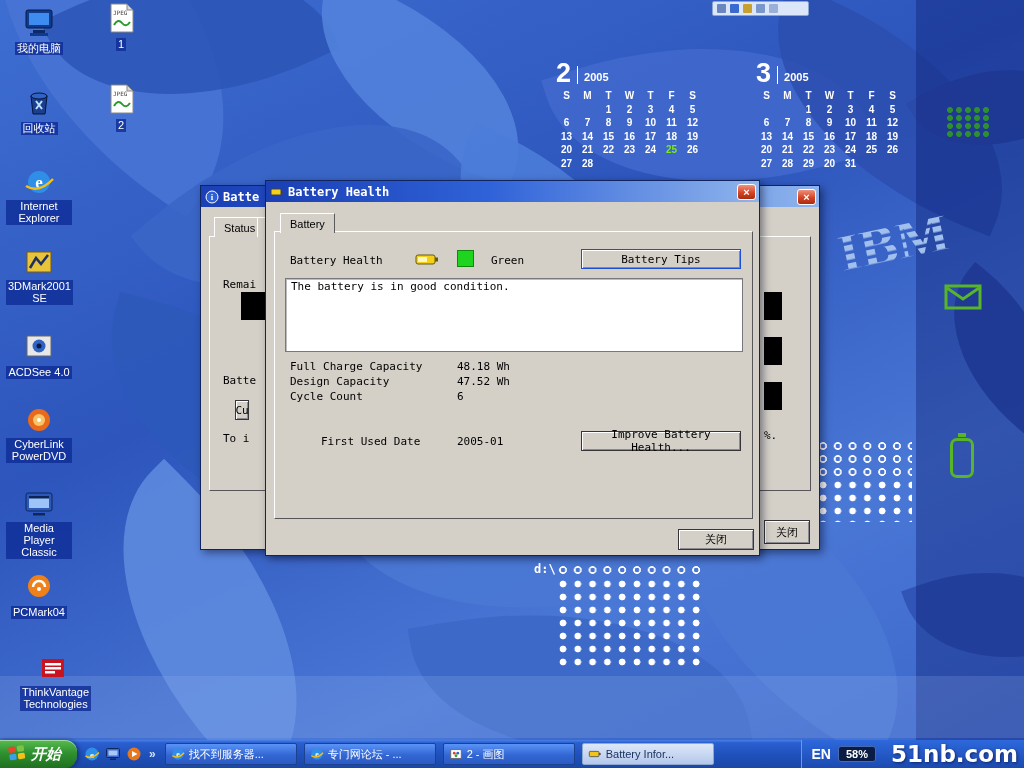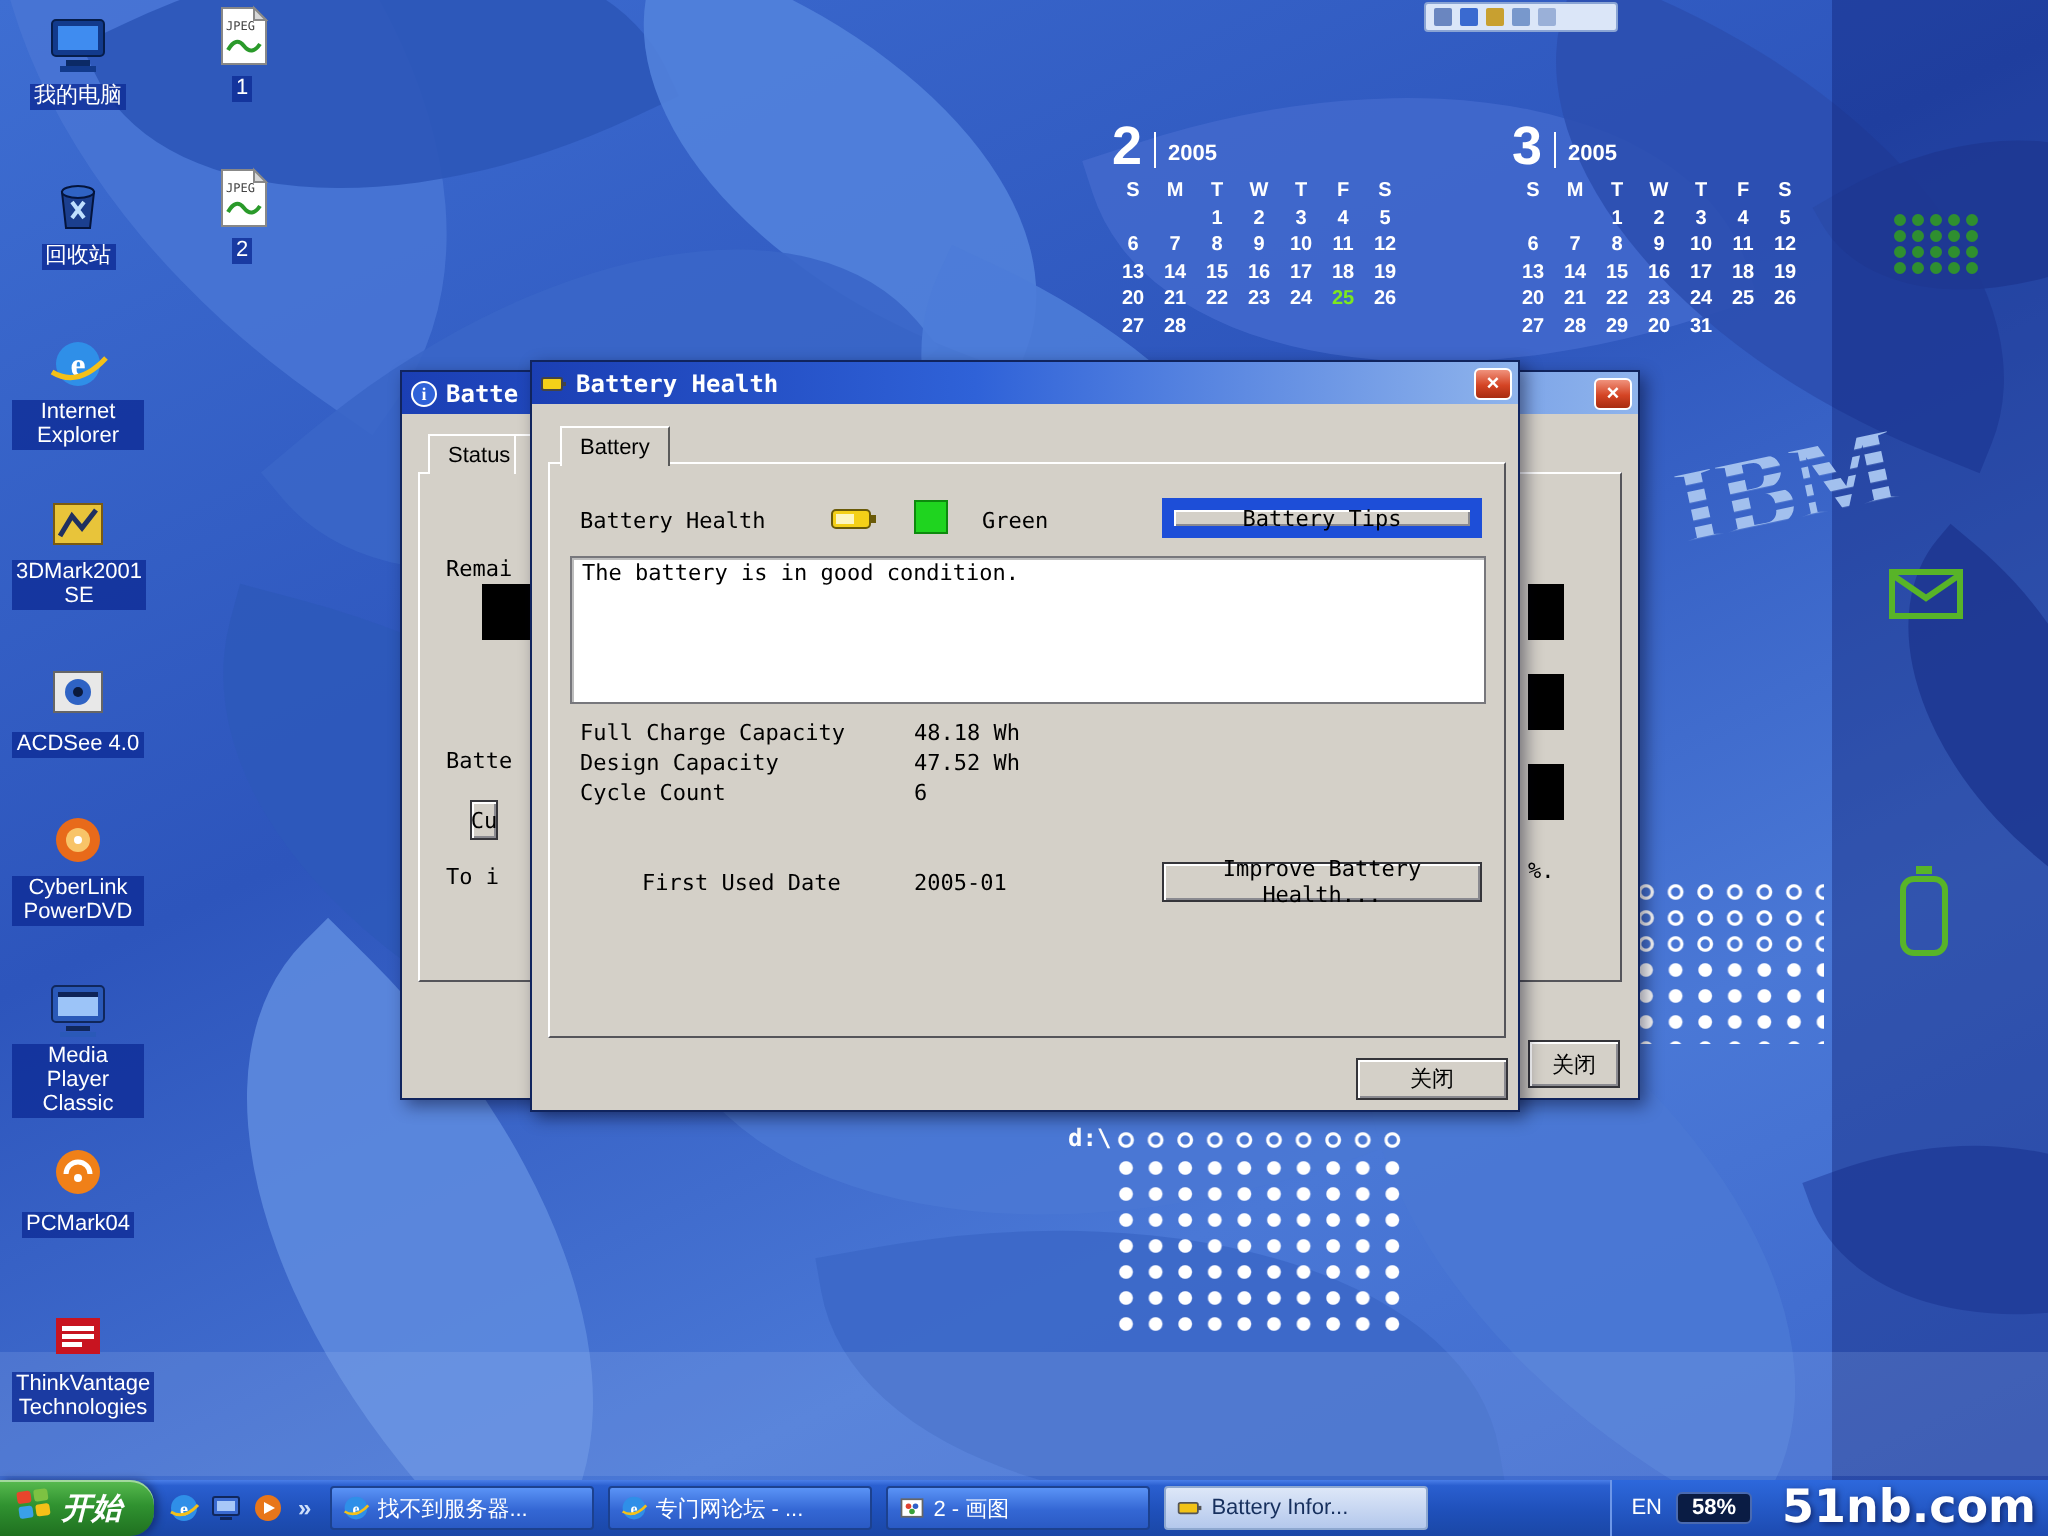--- a/index.html
+++ b/index.html
@@ -75,21 +75,21 @@
   .tasks{display:flex;align-items:center;}
   .task-btn{width:132px;height:22px;margin-right:7px;border-radius:2px;cursor:pointer;
             background:linear-gradient(#5a93f6 0%,#3467d4 55%,#2a5ac4 100%);
             border:1px solid #1c418f;color:#fff;font-size:11px;
             display:flex;align-items:center;gap:4px;padding:0 5px;overflow:hidden;white-space:nowrap;}
   .task-btn.active{background:linear-gradient(#dde7f8 0%,#b4c8ec 100%);color:#17305e;border-color:#8ea8d0;}
   .task-ico svg{width:14px;height:14px;display:block;}
   .task-label{overflow:hidden;text-overflow:clip;white-space:nowrap;}
   .tray{margin-left:auto;height:28px;display:flex;align-items:center;gap:7px;padding:0 148px 0 10px;
         background:linear-gradient(#2d68dc,#1c4ab0);border-left:1px solid #6d97e8;}
-  .tray-lang{color:#fff;font-size:11px;font-weight:normal;}
+  .tray-lang{color:#fff;font-size:14px;font-weight:bold;}
   .tray-batt{background:#0a1c44;border:1px solid #4a6ab0;border-radius:3px;color:#fff;font-size:11px;font-weight:bold;padding:1px 7px;}
   .watermark{position:absolute;right:6px;top:741px;z-index:60;color:#fff;font-size:23px;font-weight:bold;
              font-family:"DejaVu Sans",sans-serif;text-shadow:1px 1px 3px rgba(0,0,40,.55);}
 
   
   .float-bar{position:absolute;left:712px;top:1px;width:97px;height:15px;z-index:10;display:flex;align-items:center;gap:4px;
              padding:0 4px;background:#dbe6f8;border:1px solid #8aa4d4;border-radius:2px;}
   .float-ico{width:9px;height:9px;border-radius:1px;}
 </style>
 </head>
@@ -336,21 +336,21 @@
           <rect x="7" y="28" width="18" height="2.5" fill="#2a59b8"></rect>
         </svg>
       </div><div class="icon-label">Media Player Classic</div></div>
     <div class="desk-icon" style="left: 6px; top: 570px;"><div class="icon-art">
         <svg viewBox="0 0 32 32">
           <circle cx="16" cy="16" r="11" fill="#f08018"></circle>
           <path d="M10 17 a6 6 0 0 1 12 0" stroke="#fff" stroke-width="2.5" fill="none"></path>
           <circle cx="16" cy="19" r="2" fill="#fff"></circle>
         </svg>
       </div><div class="icon-label">PCMark04</div></div>
-    <div class="desk-icon" style="left: 6px; top: 652px;"><div class="icon-art">
+    <div class="desk-icon" style="left: 20px; top: 652px;"><div class="icon-art">
         <svg viewBox="0 0 32 32">
           <rect x="5" y="7" width="22" height="18" fill="#c81420"></rect>
           <rect x="8" y="11" width="16" height="2.5" fill="#fff"></rect>
           <rect x="8" y="15" width="16" height="2.5" fill="#fff"></rect>
           <rect x="8" y="19" width="10" height="2.5" fill="#fff"></rect>
         </svg>
       </div><div class="icon-label">ThinkVantage Technologies</div></div>
   </div>
 <div id="file-host">
     <div class="desk-icon" style="left: 88px; top: 2px;"><div class="icon-art">
@@ -417,21 +417,21 @@
     <span class="abs mono" style="left:15px;top:22px;">Battery Health</span>
     <span class="abs" style="left:140px;top:20px;">
       <svg width="24" height="14" viewBox="0 0 24 14">
           <rect x="1" y="3" width="19" height="9" rx="2" fill="#f4d018" stroke="#6a5a08"></rect>
           <rect x="20" y="5.5" width="3" height="4" fill="#6a5a08"></rect>
           <rect x="3" y="5" width="9" height="5" fill="#fdf6c0"></rect>
         </svg>
     </span>
     <span class="green-box" style="left:182px;top:18px;"></span>
     <span class="abs mono" style="left:216px;top:22px;">Green</span>
-    <button class="btn" style="left:306px;top:17px;width:160px;height:20px;border:6px solid #1d4ed8;">Battery Tips</button>
+    <button class="btn" style="left:306px;top:17px;width:160px;height:20px;border:1px solid #1d4ed8;">Battery Tips</button>
 
     <div class="sunken" style="left:10px;top:46px;width:458px;height:74px;">
       <span class="mono" style="display:block;padding:1px 5px;">The battery is in good condition.</span>
     </div>
 
     <div class="abs" style="left:15px;top:128px;width:450px;" id="fields-host">
         <div class="field-row">
           <span class="f-label">Full Charge Capacity</span>
           <span class="f-value">48.18 Wh</span>
         </div>

